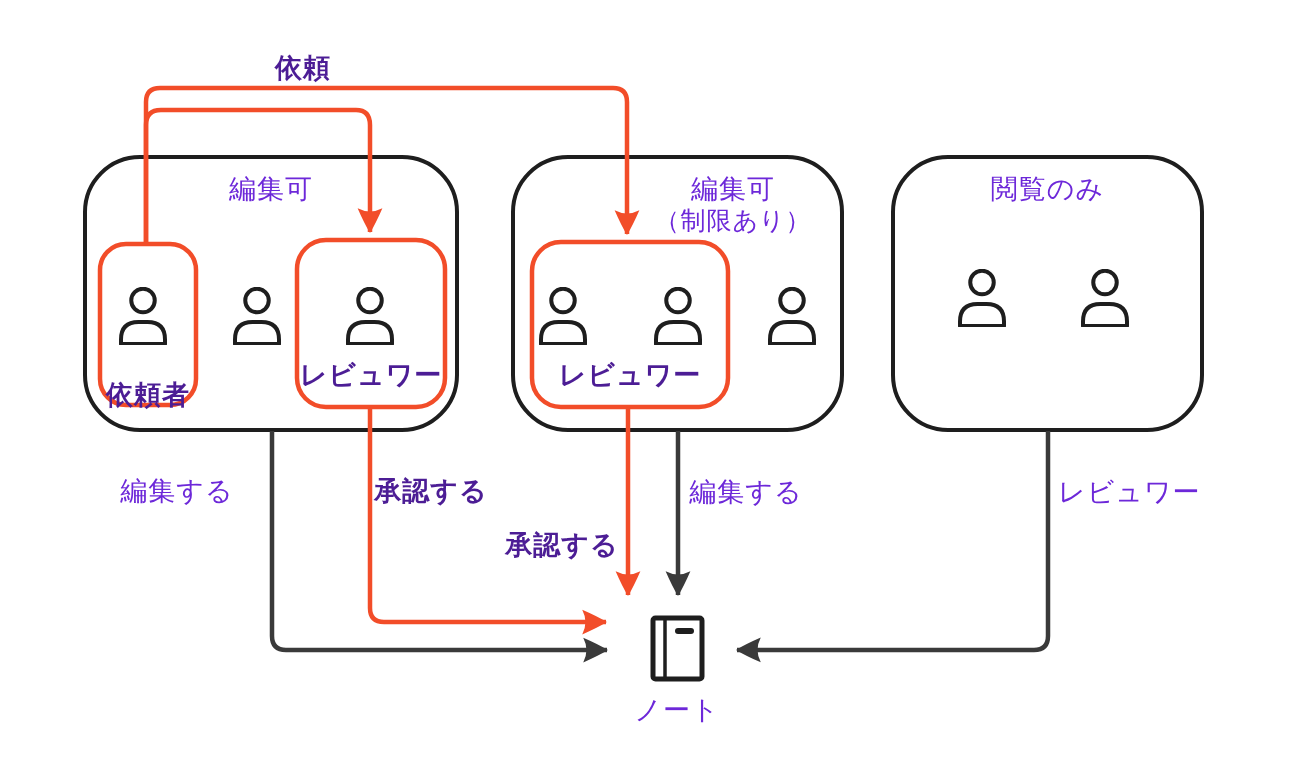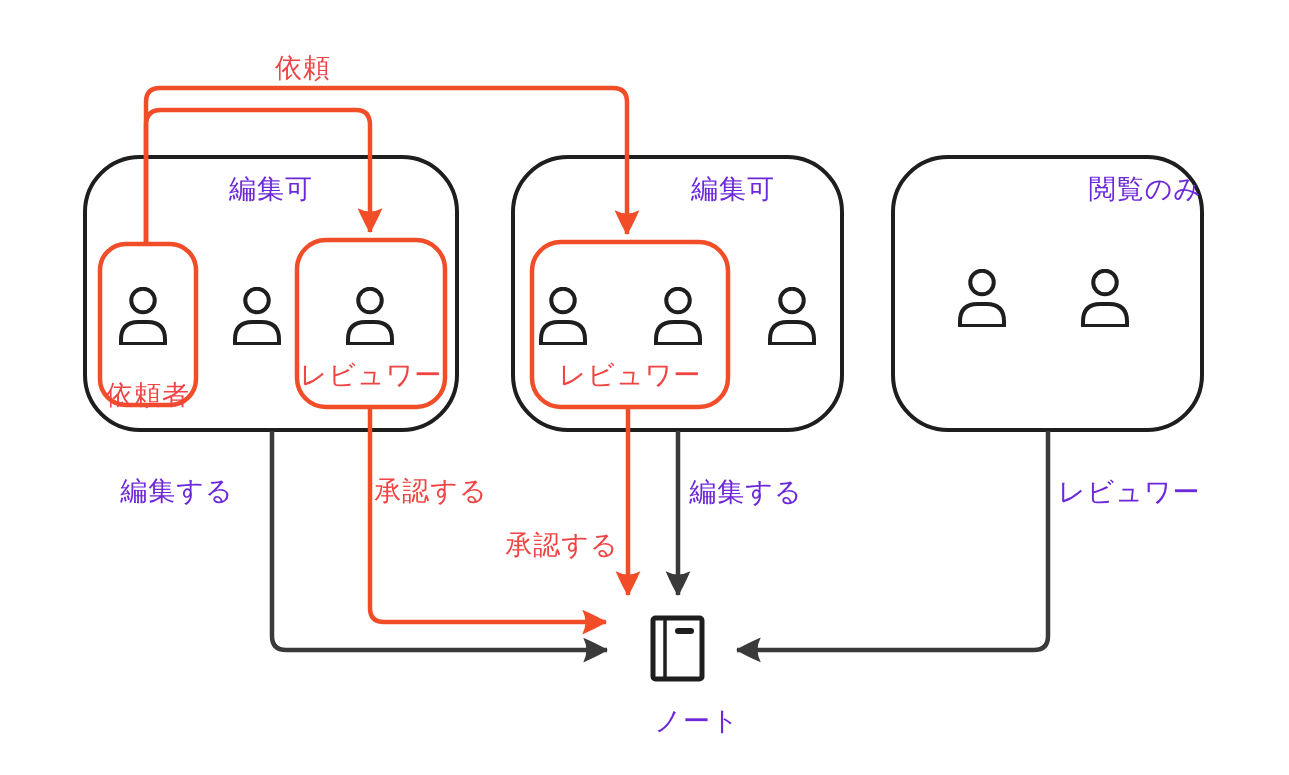--- a/index.html
+++ b/index.html
@@ -5,21 +5,21 @@
   html,body{margin:0;padding:0;background:#ffffff;}
   .stage{
     position:relative;width:1289px;height:775px;background:#ffffff;
     font-family:"Liberation Sans",sans-serif;overflow:hidden;
   }
   .layer{position:absolute;left:0;top:0;}
   .label{
     position:absolute;font-size:27px;line-height:1.18;color:#6d28d9;
     text-align:center;white-space:nowrap;letter-spacing:1px;
   }
-  .red{color:#ef4444;}
+  .red{color:#4c1d95;font-weight:bold;}
   .sub{font-size:25px;}
 </style>
 </head>
 <body>
 
 <div class="stage">
 
   <svg class="layer" width="1289" height="775" viewBox="0 0 1289 775">
     <defs>
       <marker id="ah-red" viewBox="0 0 12 12" refX="10.6" refY="6" markerWidth="6.6" markerHeight="6.6" orient="auto-start-reverse">
@@ -68,29 +68,30 @@
       <line x1="678" y1="631" x2="691" y2="631" stroke="#1e1e1e" stroke-width="6" stroke-linecap="round"></line>
     </g>
   </svg>
 
   <div class="label red" style="left:258px;top:53px;width:90px;">依頼</div>
 
   <div class="label" style="left:85px;top:174px;width:372px;">編集可</div>
 
   <div class="label" style="left:633px;top:174px;width:200px;">
     <div>編集可</div>
+    <div class="sub">（制限あり）</div>
   </div>
 
-  <div class="label" style="left:893px;top:174px;width:309px;text-align:right;">閲覧のみ</div>
+  <div class="label" style="left:893px;top:174px;width:309px;">閲覧のみ</div>
 
   <div class="label red" style="left:100px;top:380px;width:96px;">依頼者</div>
   <div class="label red" style="left:297px;top:360px;width:148px;">レビュワー</div>
   <div class="label red" style="left:532px;top:360px;width:196px;">レビュワー</div>
 
   <div class="label" style="left:117px;top:476px;width:120px;">編集する</div>
   <div class="label red" style="left:371px;top:476px;width:120px;">承認する</div>
   <div class="label red" style="left:502px;top:530px;width:120px;">承認する</div>
   <div class="label" style="left:686px;top:477px;width:120px;">編集する</div>
   <div class="label" style="left:1058px;top:477px;width:120px;">レビュワー</div>
 
-  <div class="label" style="left:637px;top:695px;width:120px;margin-top:11px;">ノート</div>
+  <div class="label" style="left:617px;top:695px;width:120px;">ノート</div>
 
 </div>
 
 </body></html>

